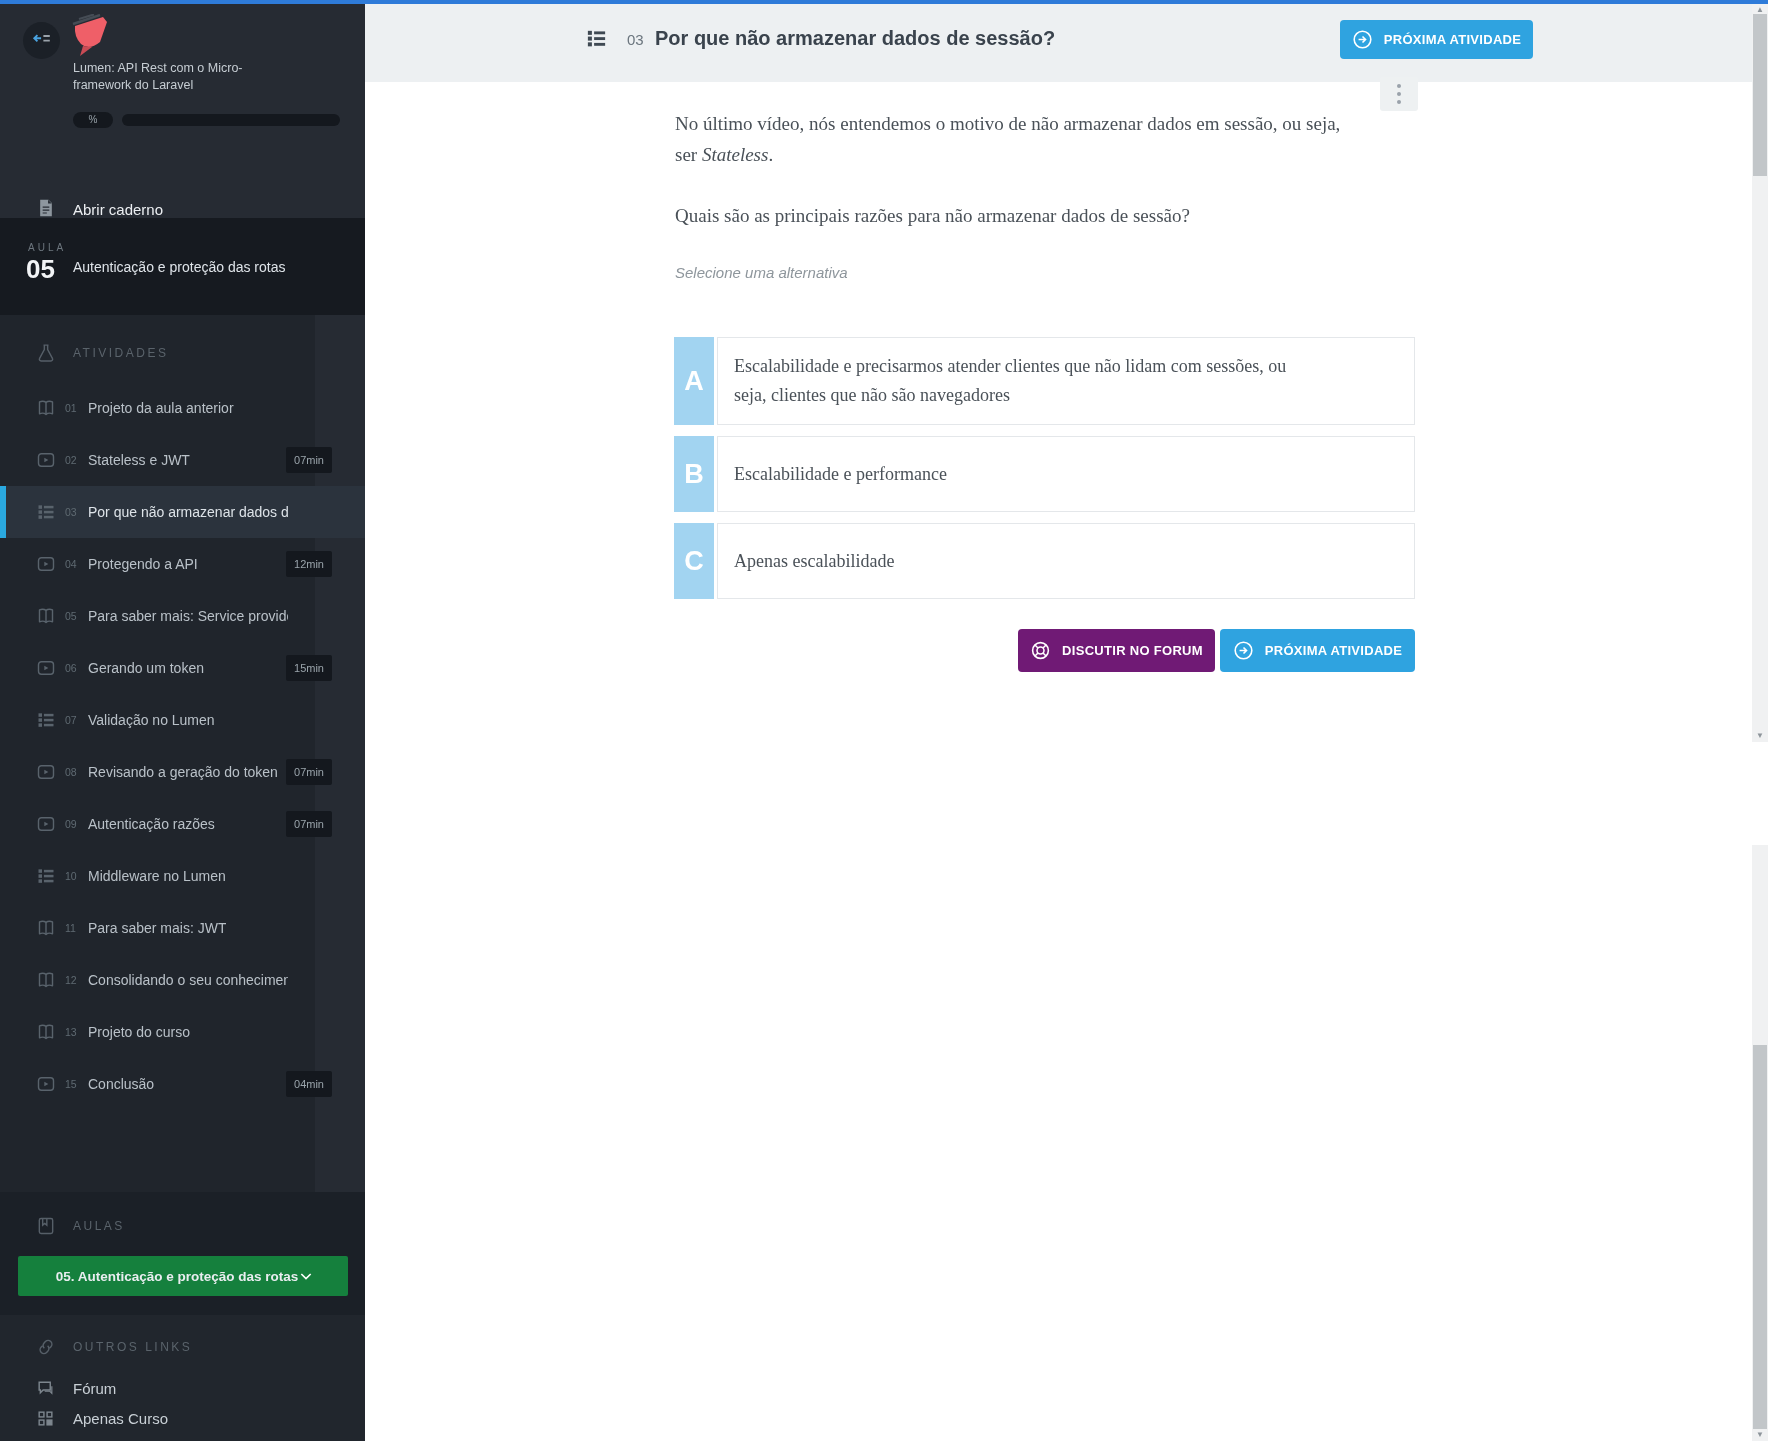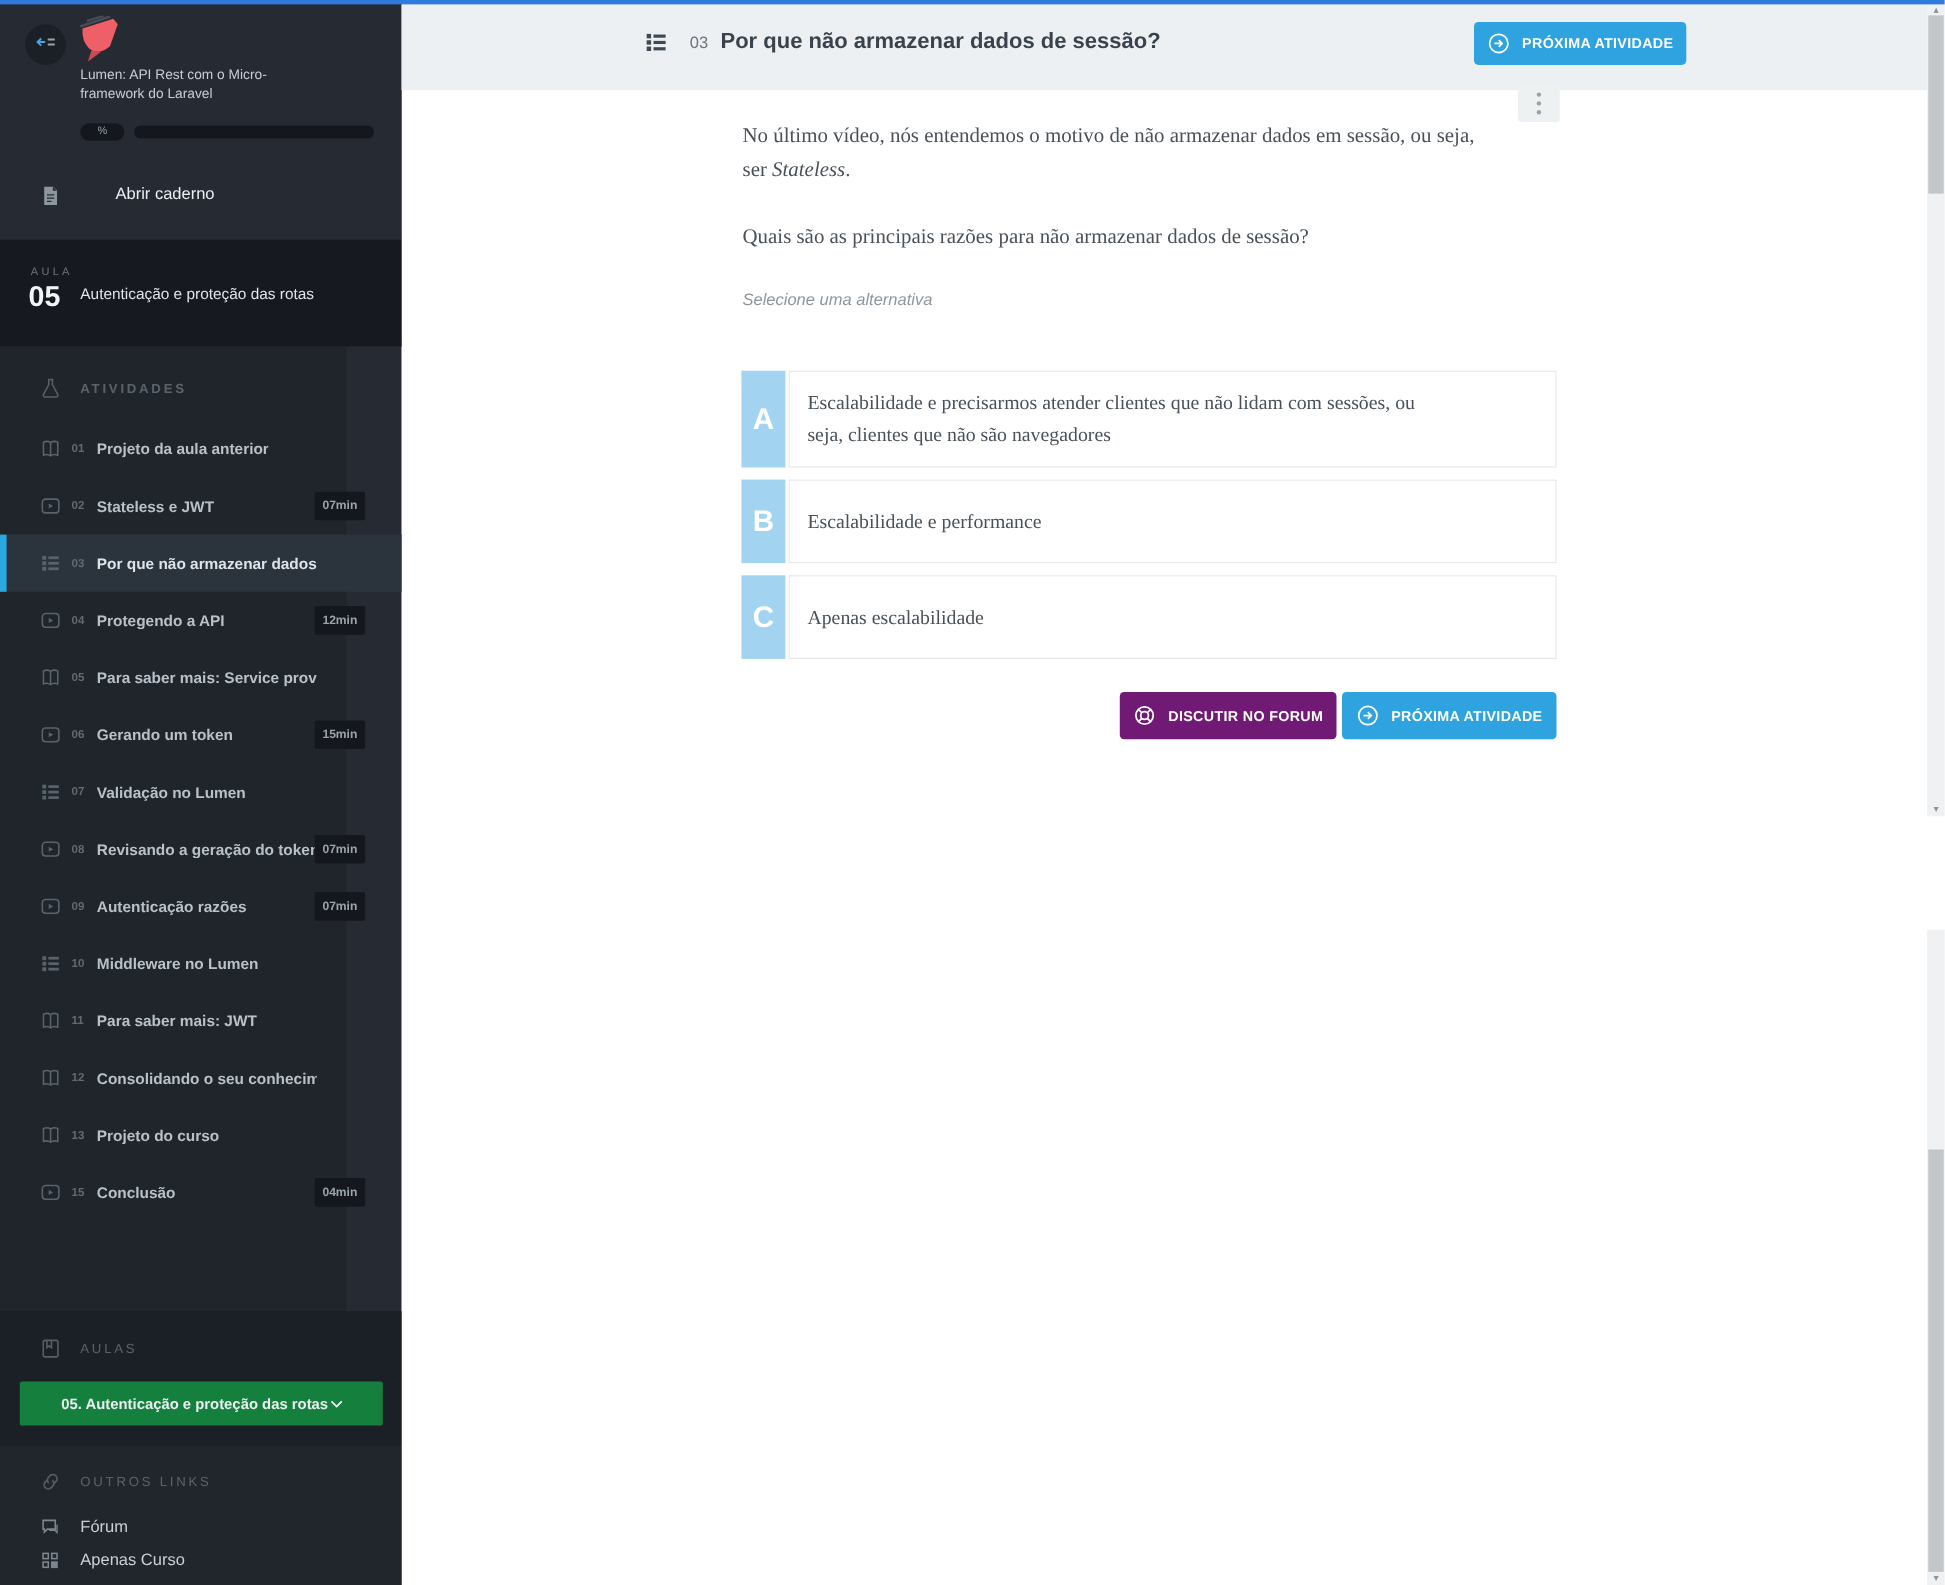--- a/index.html
+++ b/index.html
@@ -13,30 +13,30 @@
   
   .sidebar { position:absolute; left:0; top:0; width:365px; height:1441px; background:#262b33; color:#b9c1c8; }
   .sb-top { position:absolute; left:0; top:0; width:365px; height:218px; background:#262b33; }
   .collapse-btn { position:absolute; left:23px; top:22px; width:37px; height:37px; border-radius:50%;
                   background:#1b2027; display:flex; align-items:center; justify-content:center; cursor:pointer; }
   .logo { position:absolute; left:70px; top:14px; width:44px; height:46px; }
   .course-title { position:absolute; left:73px; top:60px; width:175px; font-size:12.5px; line-height:17px; color:#c6cdd3; }
   .progress-pill { position:absolute; left:73px; top:112px; width:40px; height:16px; border-radius:8px;
                    background:#14181e; color:#97a1a8; font-size:10px; text-align:center; line-height:16px; }
   .progress-bar { position:absolute; left:122px; top:114px; width:218px; height:12px; border-radius:6px; background:#14181e; }
-  .notebook-row { position:absolute; left:0; top:168px; width:365px; height:50px; display:flex; align-items:flex-start; cursor:pointer;gap:32px; }
+  .notebook-row { position:absolute; left:0; top:168px; width:365px; height:50px; display:flex; align-items:flex-end; cursor:pointer; }
   .notebook-row .icn { margin-left:36px; width:20px; height:20px; color:#8d969e; }
   .notebook-row span.lbl { margin-left:17px; font-size:15px; color:#eceff2; }
 
   .lesson-block { position:absolute; left:0; top:218px; width:365px; height:97px; background:#161a20; }
   .lesson-label { position:absolute; left:28px; top:24px; font-size:10px; letter-spacing:3px; color:#6d767e; }
   .lesson-number { position:absolute; left:26px; top:36px; font-size:26px; font-weight:bold; color:#f2f4f6; }
   .lesson-title { position:absolute; left:73px; top:41px; font-size:14px; color:#dfe4e9; }
 
-  .activities { position:absolute; left:0; top:315px; width:315px; height:877px; background:#20252c;font-weight:bold; }
+  .activities { position:absolute; left:0; top:315px; width:315px; height:877px; background:#20252c; }
   .section-head { display:flex; align-items:center; }
   .activities .section-head { margin:28px 0 0 36px; }
   .section-head .icn { width:20px; height:20px; color:#565f68; }
   .section-head .s-lbl { margin-left:17px; font-size:12px; letter-spacing:2.5px; color:#5a636b; }
   .act-list { position:absolute; left:0; top:67px; width:365px; }
   .act-item { position:relative; height:52px; display:flex; align-items:center; padding-left:36px; cursor:pointer; }
   .act-item .icn { width:20px; height:20px; color:#59636c; flex:none; }
   .act-item .a-num { margin-left:9px; width:17px; font-size:10.5px; color:#5f6a72; flex:none; }
   .act-item .a-title { margin-left:6px; font-size:14px; color:#b9c1c8; white-space:nowrap; overflow:hidden; max-width:200px; }
   .act-item .a-badge { position:absolute; right:33px; top:13px; width:46px; height:26px; background:#14181e;

